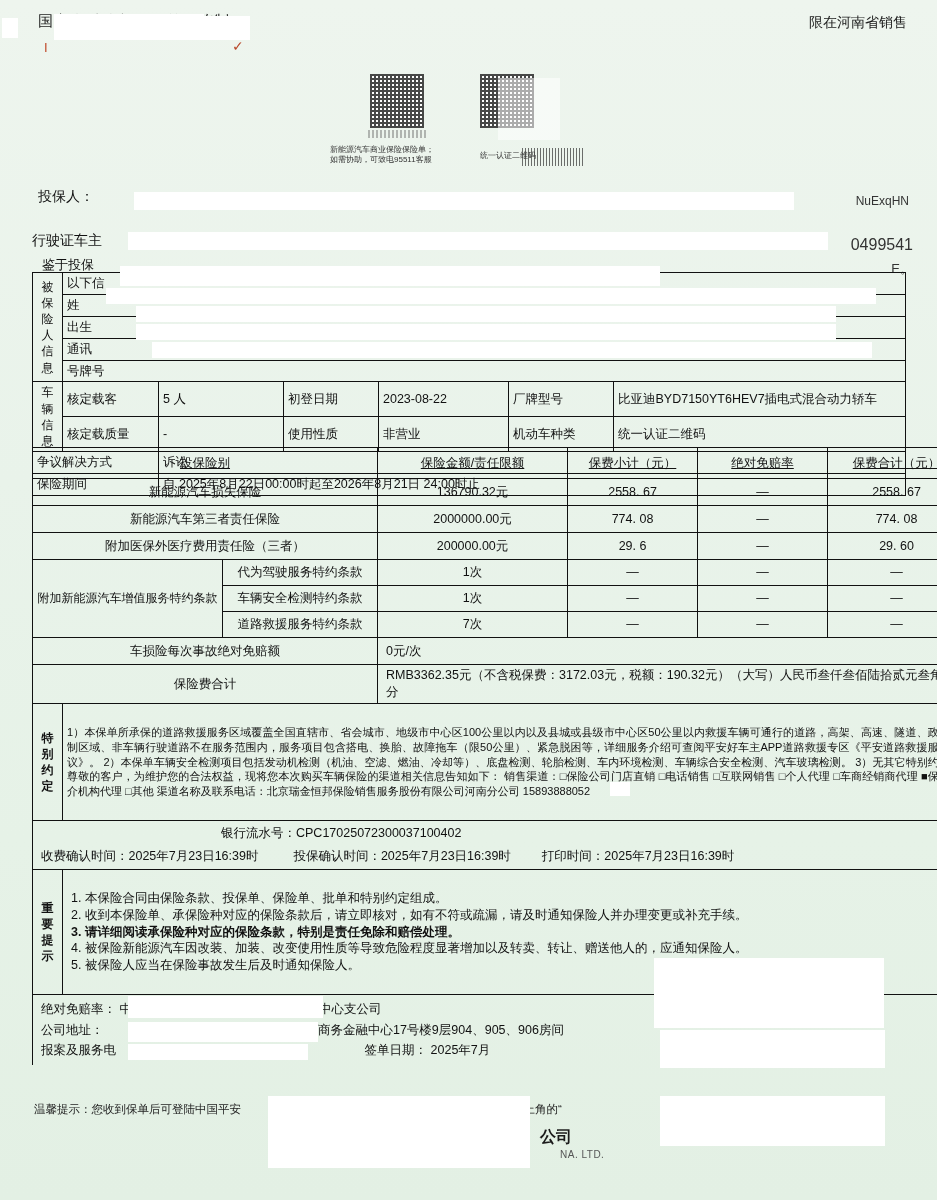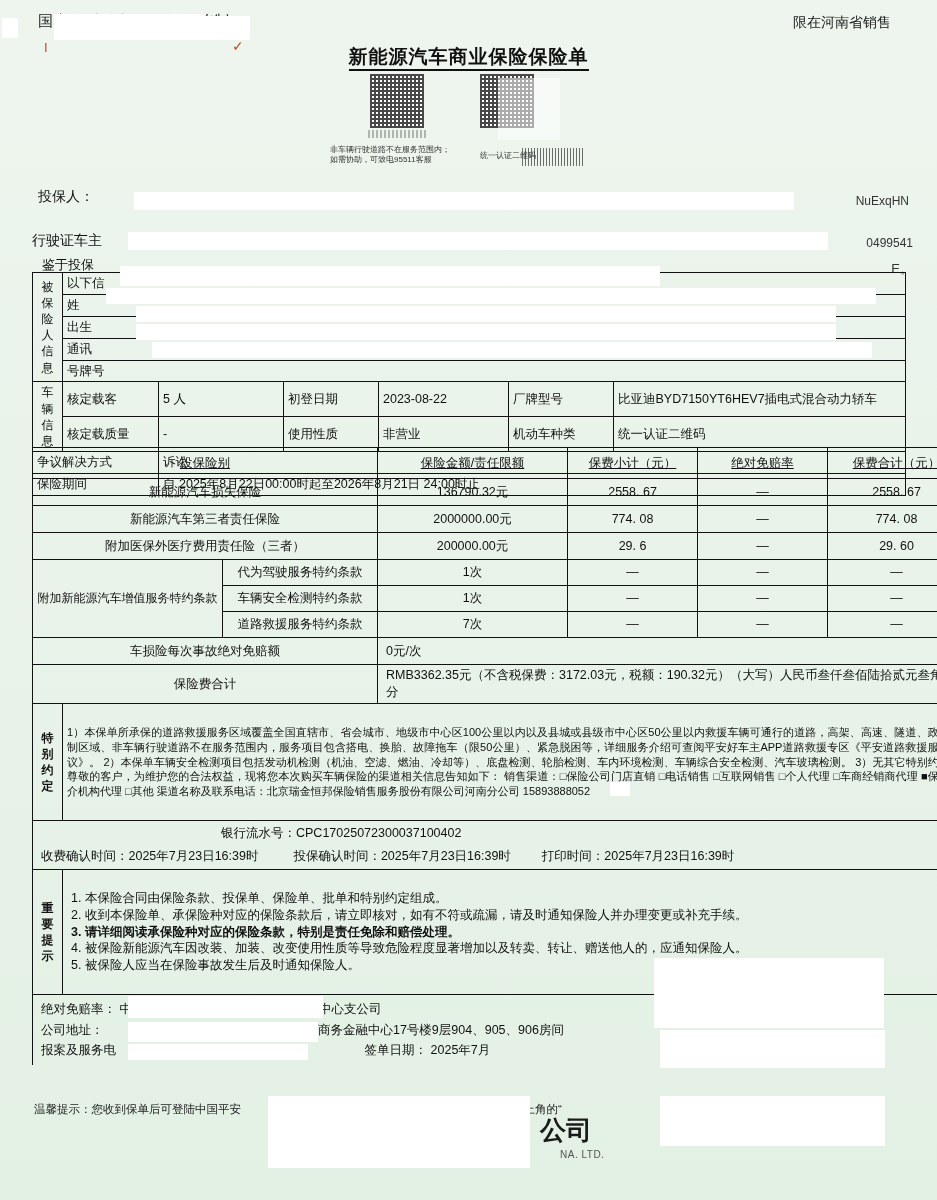--- a/index.html
+++ b/index.html
@@ -33,21 +33,21 @@
   .hdr-left {
     position: absolute;
     left: 0; top: 0;
     font-size: 15px;
     letter-spacing: 1px;
     color: #1a1a1a;
     white-space: nowrap;
   }
   .hdr-right {
     position: absolute;
-    right: 16px; top: 2px;
+    right: 0; top: 2px;
     font-size: 14px;
     color: #1a1a1a;
     white-space: nowrap;
   }
   .hdr-white-a {
     position: absolute;
     left: 2px; top: 18px;
     width: 16px; height: 20px;
     background: #ffffff;
   }
@@ -161,21 +161,21 @@
   }
   .lbl-driver {
     position: absolute;
     left: 32px; top: 232px;
     font-size: 14px;
     text-align: right;
   }
   .driver-val {
     position: absolute;
     right: 24px; top: 236px;
-    font-size: 12px;
+    font-size: 16px;
     color: #333;
   }
   .lbl-jianyu {
     position: absolute;
     left: 42px; top: 256px;
     font-size: 13px;
   }
   .jianyu-val {
     position: absolute;
     right: 24px; top: 260px;
@@ -222,21 +222,21 @@
     text-align: justify;
   }
   .imp {
     font-size: 12.5px;
     line-height: 1.65;
   }
   .stamp-txt {
     position: absolute;
     left: 540px;
     bottom: 52px;
-    font-size: 26px;
+    font-size: 16px;
     font-weight: bold;
     color: #1a1a1a;
   }
   .stamp-sub {
     position: absolute;
     left: 560px;
     bottom: 40px;
     font-size: 10px;
     color: #555;
     letter-spacing: .5px;
@@ -250,29 +250,28 @@
   <div class="hdr">
     <div class="hdr-left">国家金融监督管理总局监制</div>
     <div class="hdr-right">限在河南省销售</div>
   </div>
   <div class="hdr-white-a"></div>
   <div class="hdr-white-b"></div>
   <div class="hdr-white-c"></div>
   <div class="hdr-mark1">I</div>
   <div class="hdr-mark2">✓</div>
 
-  <div class="title"><span>新能源汽车商业保险保险单</span></div>
 
   <div class="qr-zone">
     <div class="qr q1"></div>
     <div class="qr q2"></div>
     <div class="qr-white"></div>
     <div class="qr-bar"></div>
     <div class="qr-fuzz"></div>
-    <div class="qr-cap c1">非车辆行驶道路不在服务范围内；</div>
+    <div class="qr-cap c1">新能源汽车商业保险保险单；</div>
     <div class="qr-cap c1" style="top:82px">如需协助，可致电95511客服</div>
     <div class="qr-cap c2">统一认证二维码</div>
   </div>
 
 
   <div class="lbl-holder">投保人：</div>
   <div class="holder-val">NuExqHN</div>
   <div class="lbl-driver">行驶证车主</div>
   <div class="driver-val">0499541</div>
   <div class="lbl-jianyu">鉴于投保</div>

